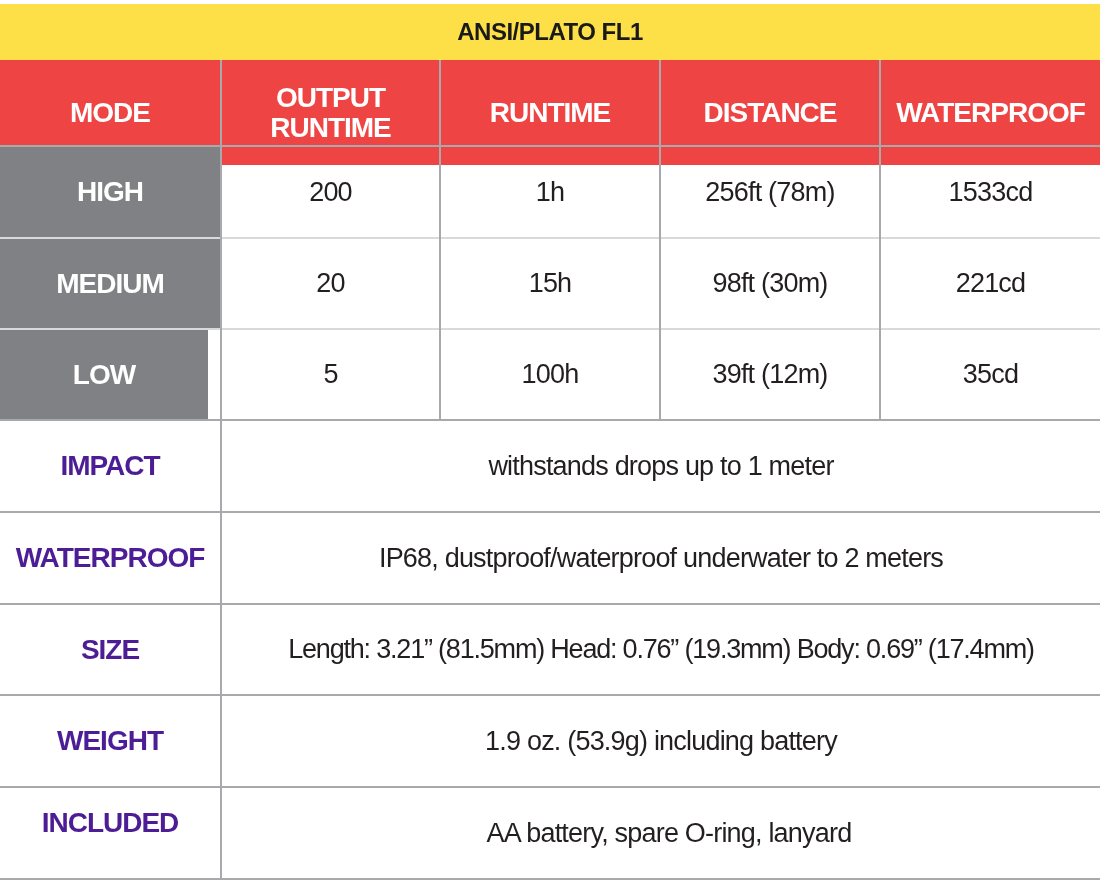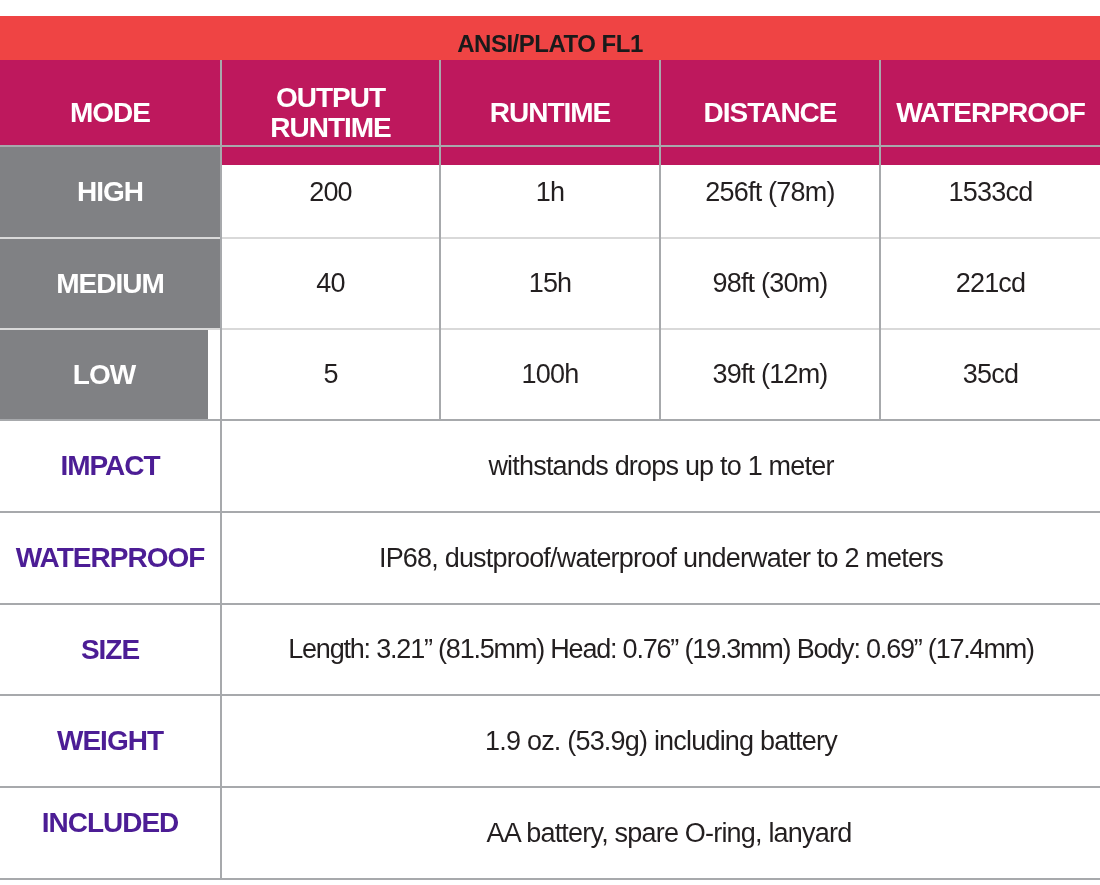--- a/index.html
+++ b/index.html
@@ -1,18 +1,18 @@
 <!DOCTYPE html>
 <html><head>
 <meta charset="utf-8">
 <style>
 *{box-sizing:border-box;margin:0;padding:0}
 body{width:1100px;height:885px;background:#fff;font-family:"Liberation Sans",sans-serif;position:relative;overflow:hidden}
-.title{position:absolute;left:0;top:16px;width:1100px;height:58px;background:#ef4444;border-bottom:2px solid #a7a9ac;display:flex;align-items:center;justify-content:center;font-weight:bold;font-size:24px;color:#1a1a1a;transform-origin:center;letter-spacing:-0.5px}
-.hdr{position:absolute;top:60px;height:105px;background:#be185d;color:#fff;font-weight:bold;font-size:28px;line-height:30px;display:flex;align-items:center;justify-content:center;text-align:center;letter-spacing:-1px}
+.title{position:absolute;left:0;top:4px;width:1100px;height:58px;background:#fde047;border-bottom:2px solid #a7a9ac;display:flex;align-items:center;justify-content:center;font-weight:bold;font-size:24px;color:#1a1a1a;transform-origin:center;letter-spacing:-0.5px}
+.hdr{position:absolute;top:60px;height:105px;background:#ef4444;color:#fff;font-weight:bold;font-size:28px;line-height:30px;display:flex;align-items:center;justify-content:center;text-align:center;letter-spacing:-1px}
 .mode{position:absolute;background:#808184;color:#fff;font-weight:bold;font-size:28px;display:flex;align-items:center;justify-content:center;letter-spacing:-1px}
 .cell{position:absolute;display:flex;align-items:center;justify-content:center;font-size:27px;color:#231f20;letter-spacing:-0.8px}
 .lbl{position:absolute;left:0;width:220px;display:flex;align-items:center;justify-content:center;font-weight:bold;font-size:28px;color:#4c1d95;letter-spacing:-1px}
 .hl{position:absolute;height:2px;background:#a7a9ac}
 .vl{position:absolute;width:2px;background:#a7a9ac}
 </style>
 </head>
 <body>
 
 <div class="title">ANSI/PLATO FL1</div>
@@ -23,21 +23,21 @@
 <div class="hdr" style="left:661px;width:218px">DISTANCE</div>
 <div class="hdr" style="left:881px;width:219px">WATERPROOF</div>
 
 <div class="mode" style="left:0;top:147px;width:220px;height:90px">HIGH</div>
 <div class="cell" style="left:222px;top:147px;width:217px;height:90px">200</div>
 <div class="cell" style="left:441px;top:147px;width:218px;height:90px">1h</div>
 <div class="cell" style="left:661px;top:147px;width:218px;height:90px">256ft (78m)</div>
 <div class="cell" style="left:881px;top:147px;width:219px;height:90px">1533cd</div>
 
 <div class="mode" style="left:0;top:239px;width:220px;height:89px">MEDIUM</div>
-<div class="cell" style="left:222px;top:239px;width:217px;height:89px">40</div>
+<div class="cell" style="left:222px;top:239px;width:217px;height:89px">20</div>
 <div class="cell" style="left:441px;top:239px;width:218px;height:89px">15h</div>
 <div class="cell" style="left:661px;top:239px;width:218px;height:89px">98ft (30m)</div>
 <div class="cell" style="left:881px;top:239px;width:219px;height:89px">221cd</div>
 
 <div class="mode" style="left:0;top:330px;width:208px;height:89px">LOW</div>
 <div class="cell" style="left:222px;top:330px;width:217px;height:89px">5</div>
 <div class="cell" style="left:441px;top:330px;width:218px;height:89px">100h</div>
 <div class="cell" style="left:661px;top:330px;width:218px;height:89px">39ft (12m)</div>
 <div class="cell" style="left:881px;top:330px;width:219px;height:89px">35cd</div>
 

